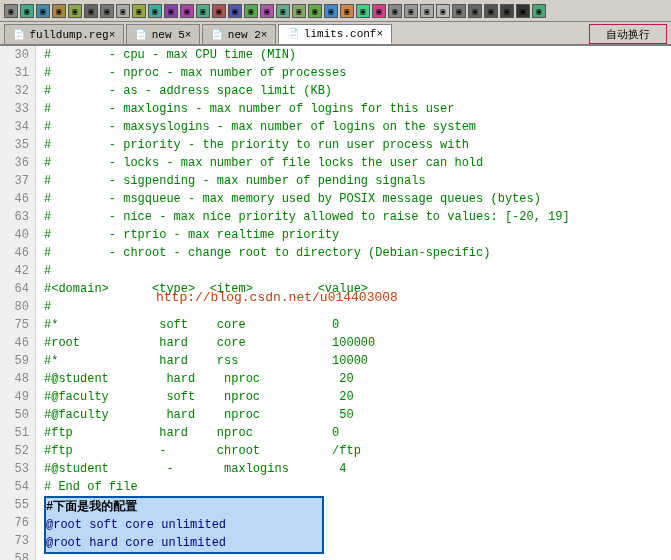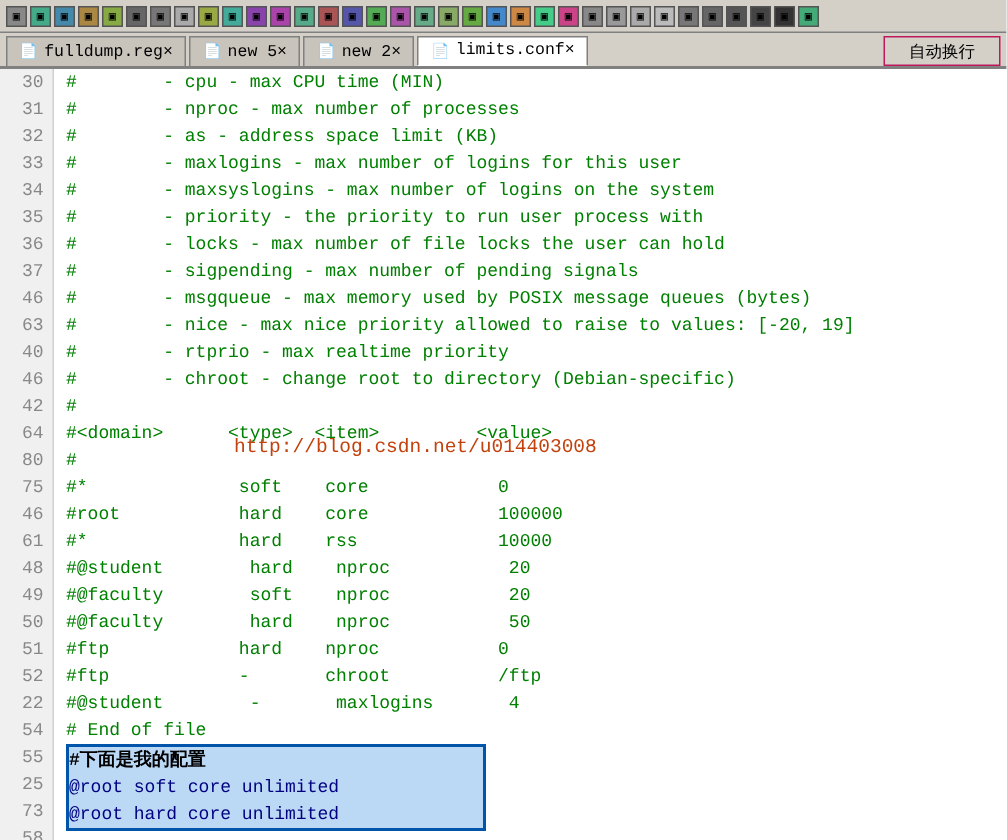--- a/index.html
+++ b/index.html
@@ -188,28 +188,28 @@
         <span class="lnum">37</span>
         <span class="lnum">46</span>
         <span class="lnum">63</span>
         <span class="lnum">40</span>
         <span class="lnum">46</span>
         <span class="lnum">42</span>
         <span class="lnum">64</span>
         <span class="lnum">80</span>
         <span class="lnum">75</span>
         <span class="lnum">46</span>
-        <span class="lnum">61</span>
+        <span class="lnum">59</span>
         <span class="lnum">48</span>
         <span class="lnum">49</span>
         <span class="lnum">50</span>
         <span class="lnum">51</span>
         <span class="lnum">52</span>
-        <span class="lnum">22</span>
+        <span class="lnum">53</span>
         <span class="lnum">54</span>
         <span class="lnum">55</span>
-        <span class="lnum">25</span>
+        <span class="lnum">76</span>
         <span class="lnum">73</span>
         <span class="lnum">58</span>
       </div>
     <div class="code-area" id="code-lines"><div class="watermark" style="top: 244px; left: 120px;">http://blog.csdn.net/u014403008</div><div style="line-height: 18px; white-space: pre; font-size: 12px; font-family: &quot;Courier New&quot;, Courier, monospace; color: rgb(0, 128, 0);">#        - cpu - max CPU time (MIN)</div><div style="line-height: 18px; white-space: pre; font-size: 12px; font-family: &quot;Courier New&quot;, Courier, monospace; color: rgb(0, 128, 0);">#        - nproc - max number of processes</div><div style="line-height: 18px; white-space: pre; font-size: 12px; font-family: &quot;Courier New&quot;, Courier, monospace; color: rgb(0, 128, 0);">#        - as - address space limit (KB)</div><div style="line-height: 18px; white-space: pre; font-size: 12px; font-family: &quot;Courier New&quot;, Courier, monospace; color: rgb(0, 128, 0);">#        - maxlogins - max number of logins for this user</div><div style="line-height: 18px; white-space: pre; font-size: 12px; font-family: &quot;Courier New&quot;, Courier, monospace; color: rgb(0, 128, 0);">#        - maxsyslogins - max number of logins on the system</div><div style="line-height: 18px; white-space: pre; font-size: 12px; font-family: &quot;Courier New&quot;, Courier, monospace; color: rgb(0, 128, 0);">#        - priority - the priority to run user process with</div><div style="line-height: 18px; white-space: pre; font-size: 12px; font-family: &quot;Courier New&quot;, Courier, monospace; color: rgb(0, 128, 0);">#        - locks - max number of file locks the user can hold</div><div style="line-height: 18px; white-space: pre; font-size: 12px; font-family: &quot;Courier New&quot;, Courier, monospace; color: rgb(0, 128, 0);">#        - sigpending - max number of pending signals</div><div style="line-height: 18px; white-space: pre; font-size: 12px; font-family: &quot;Courier New&quot;, Courier, monospace; color: rgb(0, 128, 0);">#        - msgqueue - max memory used by POSIX message queues (bytes)</div><div style="line-height: 18px; white-space: pre; font-size: 12px; font-family: &quot;Courier New&quot;, Courier, monospace; color: rgb(0, 128, 0);">#        - nice - max nice priority allowed to raise to values: [-20, 19]</div><div style="line-height: 18px; white-space: pre; font-size: 12px; font-family: &quot;Courier New&quot;, Courier, monospace; color: rgb(0, 128, 0);">#        - rtprio - max realtime priority</div><div style="line-height: 18px; white-space: pre; font-size: 12px; font-family: &quot;Courier New&quot;, Courier, monospace; color: rgb(0, 128, 0);">#        - chroot - change root to directory (Debian-specific)</div><div style="line-height: 18px; white-space: pre; font-size: 12px; font-family: &quot;Courier New&quot;, Courier, monospace; color: rgb(0, 128, 0);">#</div><div style="line-height: 18px; white-space: pre; font-size: 12px; font-family: &quot;Courier New&quot;, Courier, monospace; color: rgb(0, 128, 0);">#&lt;domain&gt;      &lt;type&gt;  &lt;item&gt;         &lt;value&gt;</div><div style="line-height: 18px; white-space: pre; font-size: 12px; font-family: &quot;Courier New&quot;, Courier, monospace; color: rgb(0, 128, 0);">#</div><div style="line-height: 18px; white-space: pre; font-size: 12px; font-family: &quot;Courier New&quot;, Courier, monospace; color: rgb(0, 0, 0);"></div><div style="line-height: 18px; white-space: pre; font-size: 12px; font-family: &quot;Courier New&quot;, Courier, monospace; color: rgb(0, 128, 0);">#*              soft    core            0</div><div style="line-height: 18px; white-space: pre; font-size: 12px; font-family: &quot;Courier New&quot;, Courier, monospace; color: rgb(0, 128, 0);">#root           hard    core            100000</div><div style="line-height: 18px; white-space: pre; font-size: 12px; font-family: &quot;Courier New&quot;, Courier, monospace; color: rgb(0, 128, 0);">#*              hard    rss             10000</div><div style="line-height: 18px; white-space: pre; font-size: 12px; font-family: &quot;Courier New&quot;, Courier, monospace; color: rgb(0, 128, 0);">#@student        hard    nproc           20</div><div style="line-height: 18px; white-space: pre; font-size: 12px; font-family: &quot;Courier New&quot;, Courier, monospace; color: rgb(0, 128, 0);">#@faculty        soft    nproc           20</div><div style="line-height: 18px; white-space: pre; font-size: 12px; font-family: &quot;Courier New&quot;, Courier, monospace; color: rgb(0, 128, 0);">#@faculty        hard    nproc           50</div><div style="line-height: 18px; white-space: pre; font-size: 12px; font-family: &quot;Courier New&quot;, Courier, monospace; color: rgb(0, 128, 0);">#ftp            hard    nproc           0</div><div style="line-height: 18px; white-space: pre; font-size: 12px; font-family: &quot;Courier New&quot;, Courier, monospace; color: rgb(0, 128, 0);">#ftp            -       chroot          /ftp</div><div style="line-height: 18px; white-space: pre; font-size: 12px; font-family: &quot;Courier New&quot;, Courier, monospace; color: rgb(0, 128, 0);">#@student        -       maxlogins       4</div><div style="line-height: 18px; white-space: pre; font-size: 12px; font-family: &quot;Courier New&quot;, Courier, monospace; color: rgb(0, 0, 0);"></div><div style="line-height: 18px; white-space: pre; font-size: 12px; font-family: &quot;Courier New&quot;, Courier, monospace; color: rgb(0, 128, 0);"># End of file</div><div style="line-height: 18px; white-space: pre; font-size: 12px; font-family: &quot;Courier New&quot;, Courier, monospace; color: rgb(0, 0, 0);"></div><div style="border: 2px solid rgb(0, 85, 170); display: inline-block; min-width: 280px; background: rgb(200, 228, 255);"><div style="line-height: 18px; white-space: pre; font-size: 12px; font-family: &quot;Courier New&quot;, Courier, monospace; background: rgb(187, 216, 245); color: rgb(0, 0, 0); font-weight: bold;">#下面是我的配置</div><div style="line-height: 18px; white-space: pre; font-size: 12px; font-family: &quot;Courier New&quot;, Courier, monospace; background: rgb(187, 216, 245); color: rgb(0, 0, 128);">@root soft core unlimited</div><div style="line-height: 18px; white-space: pre; font-size: 12px; font-family: &quot;Courier New&quot;, Courier, monospace; background: rgb(187, 216, 245); color: rgb(0, 0, 128);">@root hard core unlimited</div></div></div>
   </div>
 </div>
 
 </body></html>

